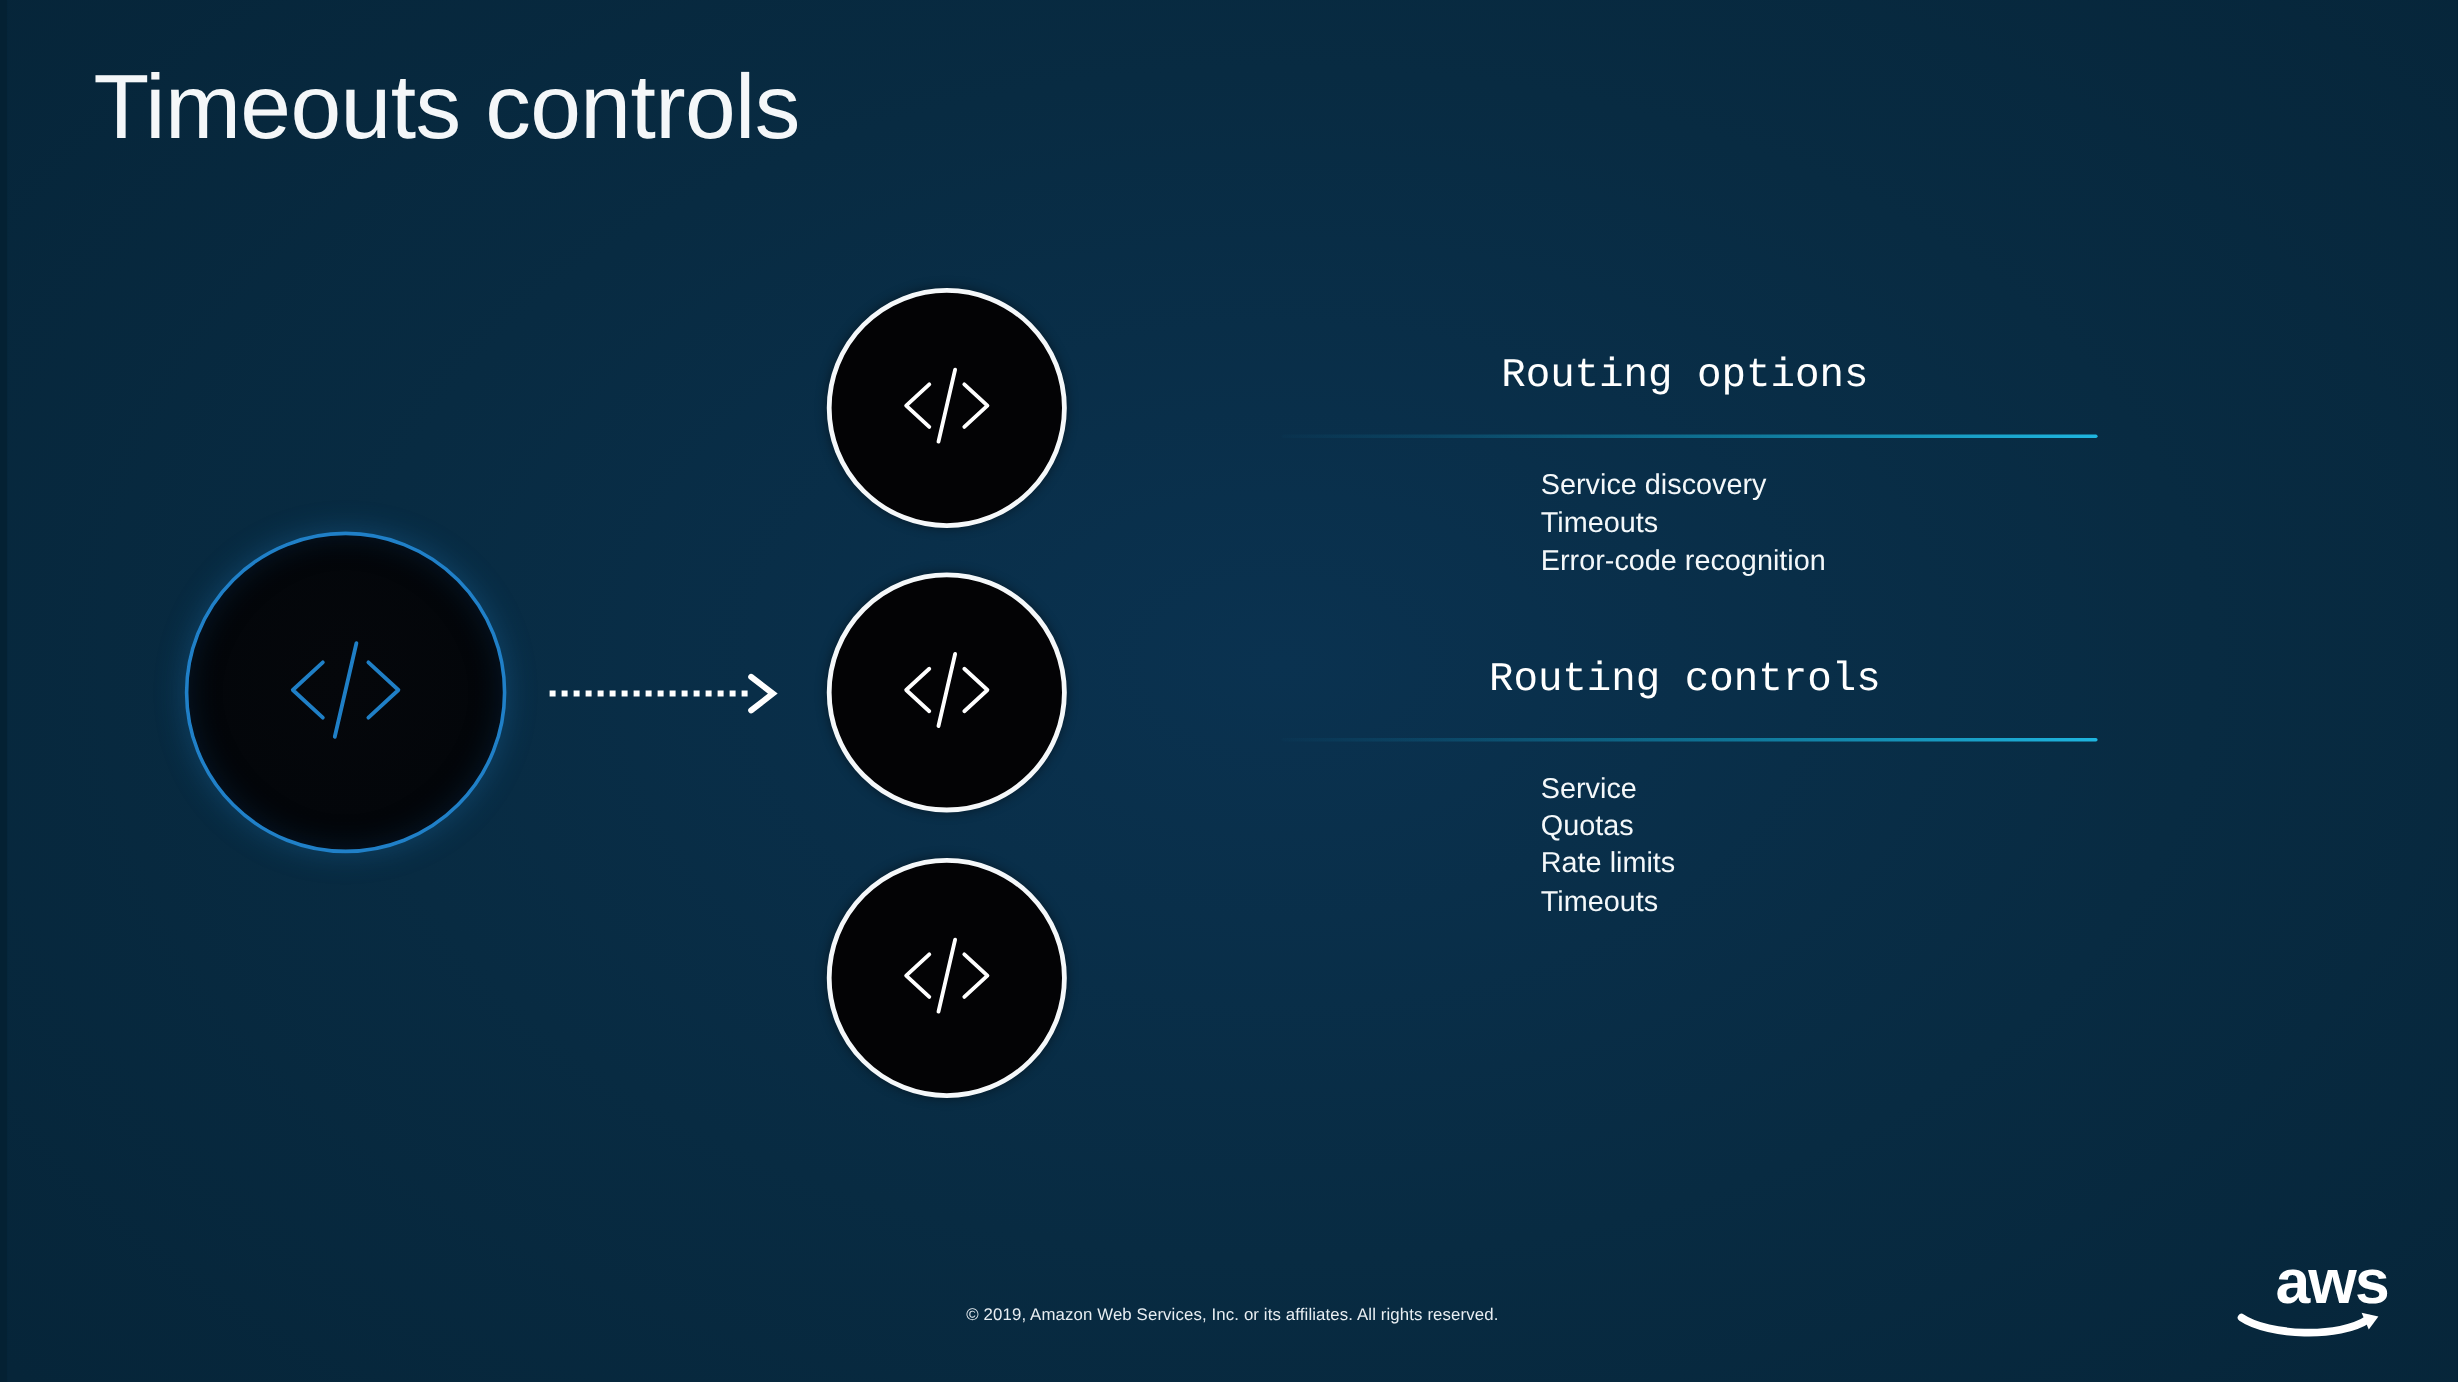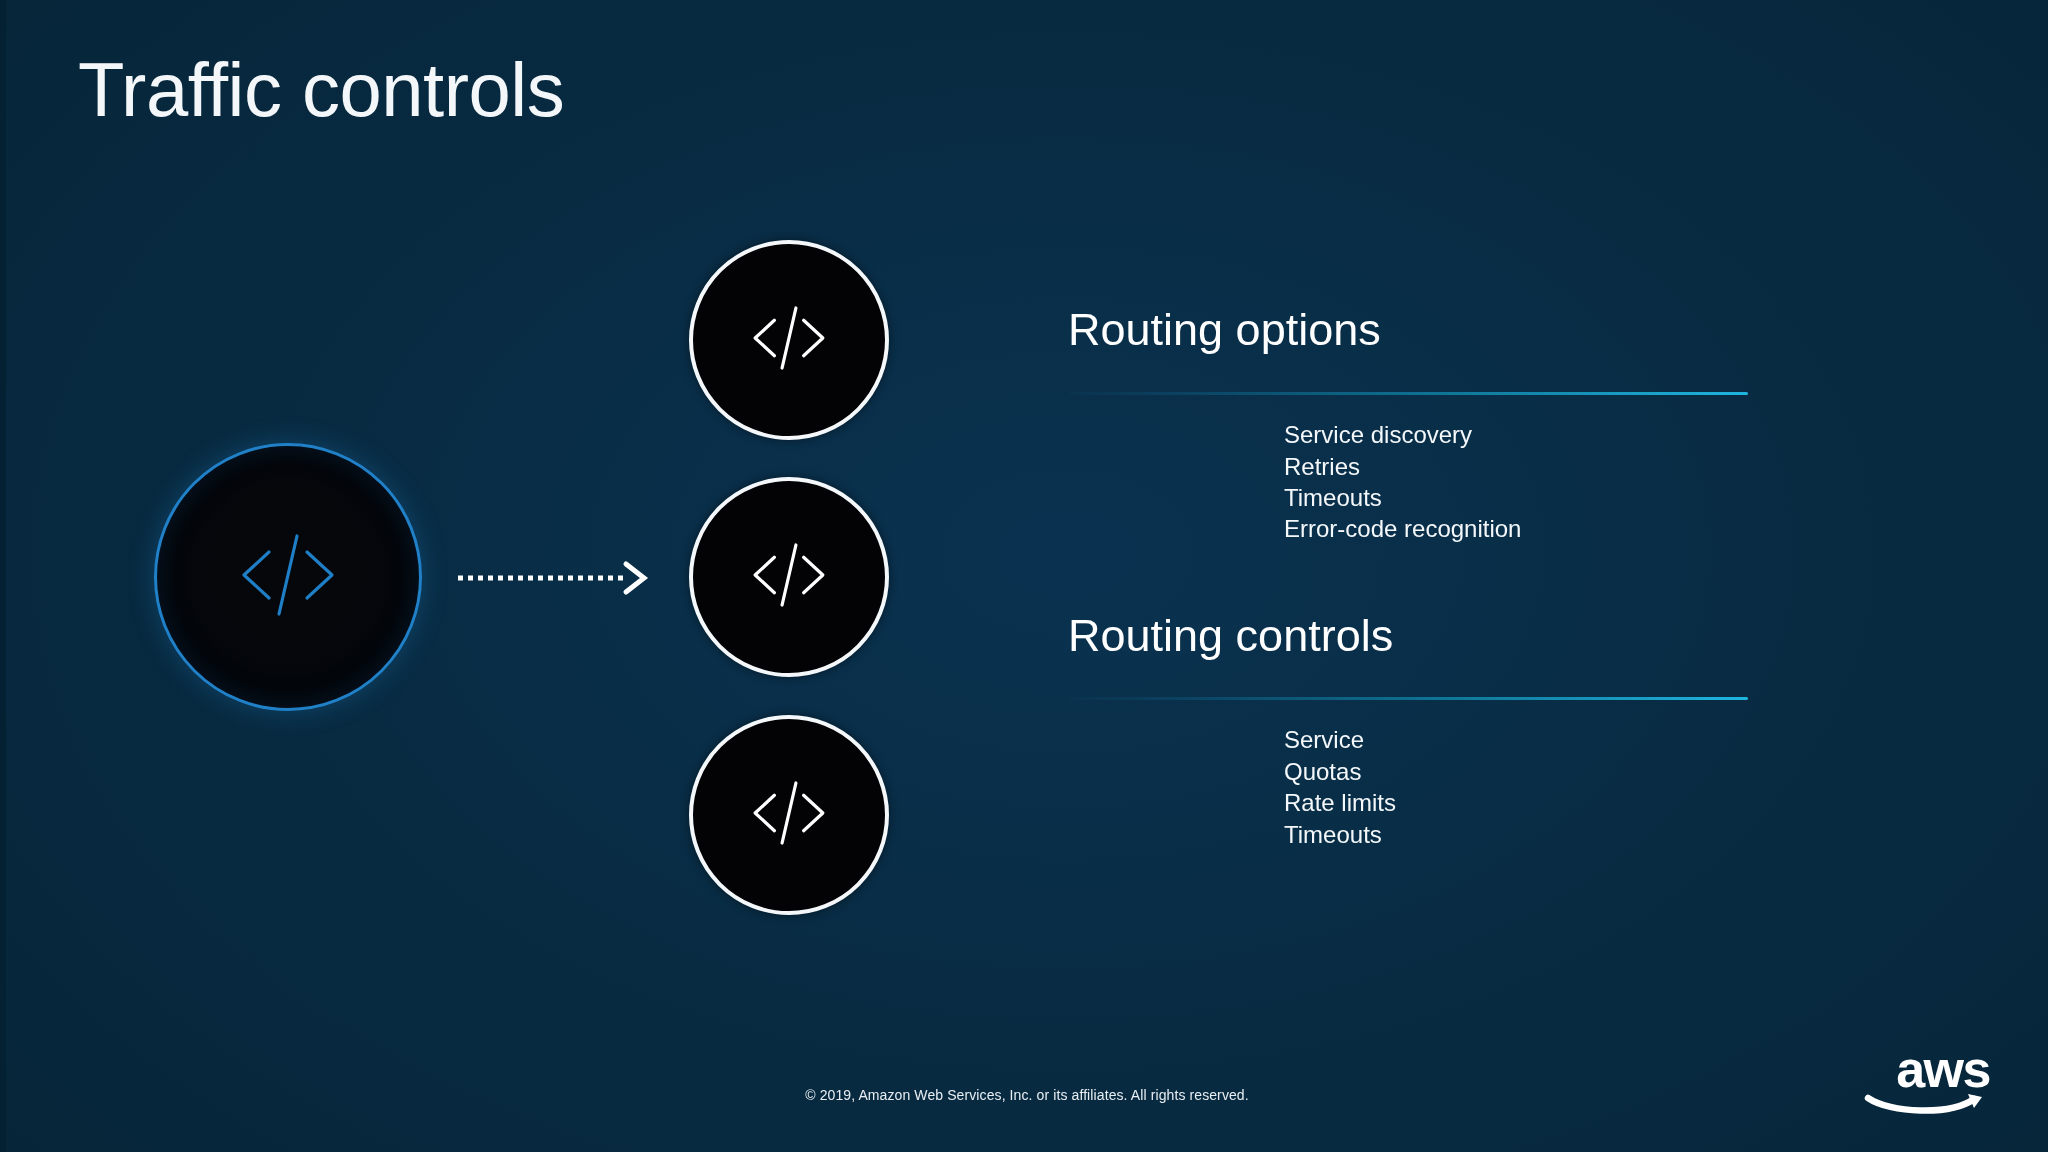--- a/index.html
+++ b/index.html
@@ -75,26 +75,28 @@
   #panel {
     position: absolute;
     left: 1062px;
     top: 268px;
     width: 680px;
   }
   .group { position: relative; }
   .group + .group { margin-top: 68px; }
 
   .group-heading {
-    font-size: 45px;
+    font-size: 34px;
     font-weight: 400;
     color: #ffffff;
+    text-align: center;
     line-height: 1.1;
     padding-right: 8px;
     white-space: nowrap;
+    font-family: Liberation Mono, monospace;
   }
   .group-rule {
     margin-top: 16px;
     height: 3px;
     width: 100%;
     background: linear-gradient(to right, rgba(18,160,205,0.02) 0%, rgba(18,160,205,0.18) 18%, rgba(20,175,215,0.55) 55%, #1fb6e0 100%);
     border-radius: 2px;
   }
   .group-list {
     list-style: none;
@@ -136,21 +138,21 @@
     letter-spacing: -1.5px;
     line-height: 1;
     text-align: right;
   }
 </style>
 </head>
 <body>
 
 <div id="slide">
 
-  <div id="slide-title">Traffic controls</div>
+  <div id="slide-title">Timeouts controls</div>
 
   <div class="diagram">
 
     <div class="node-circle source">
       <span class="code-glyph">
         <svg width="130" height="130" viewBox="0 0 130 130" fill="none" aria-hidden="true">
           <polyline points="46,42 21,65 46,88" stroke="#1f7fc6" stroke-width="3.2" fill="none" stroke-linecap="round" stroke-linejoin="round"></polyline>
           <polyline points="84,42 109,65 84,88" stroke="#1f7fc6" stroke-width="3.2" fill="none" stroke-linecap="round" stroke-linejoin="round"></polyline>
           <line x1="74" y1="26" x2="56" y2="104" stroke="#1f7fc6" stroke-width="3.2" stroke-linecap="round"></line>
         </svg>
@@ -196,21 +198,20 @@
 
   </div>
 
   <div id="panel">
 
     <section class="group">
       <h2 class="group-heading">Routing options</h2>
       <div class="group-rule"></div>
       <ul class="group-list">
         <li>Service discovery</li>
-        <li>Retries</li>
         <li>Timeouts</li>
         <li>Error-code recognition</li>
       </ul>
     </section>
 
     <section class="group">
       <h2 class="group-heading">Routing controls</h2>
       <div class="group-rule"></div>
       <ul class="group-list">
         <li>Service</li>

